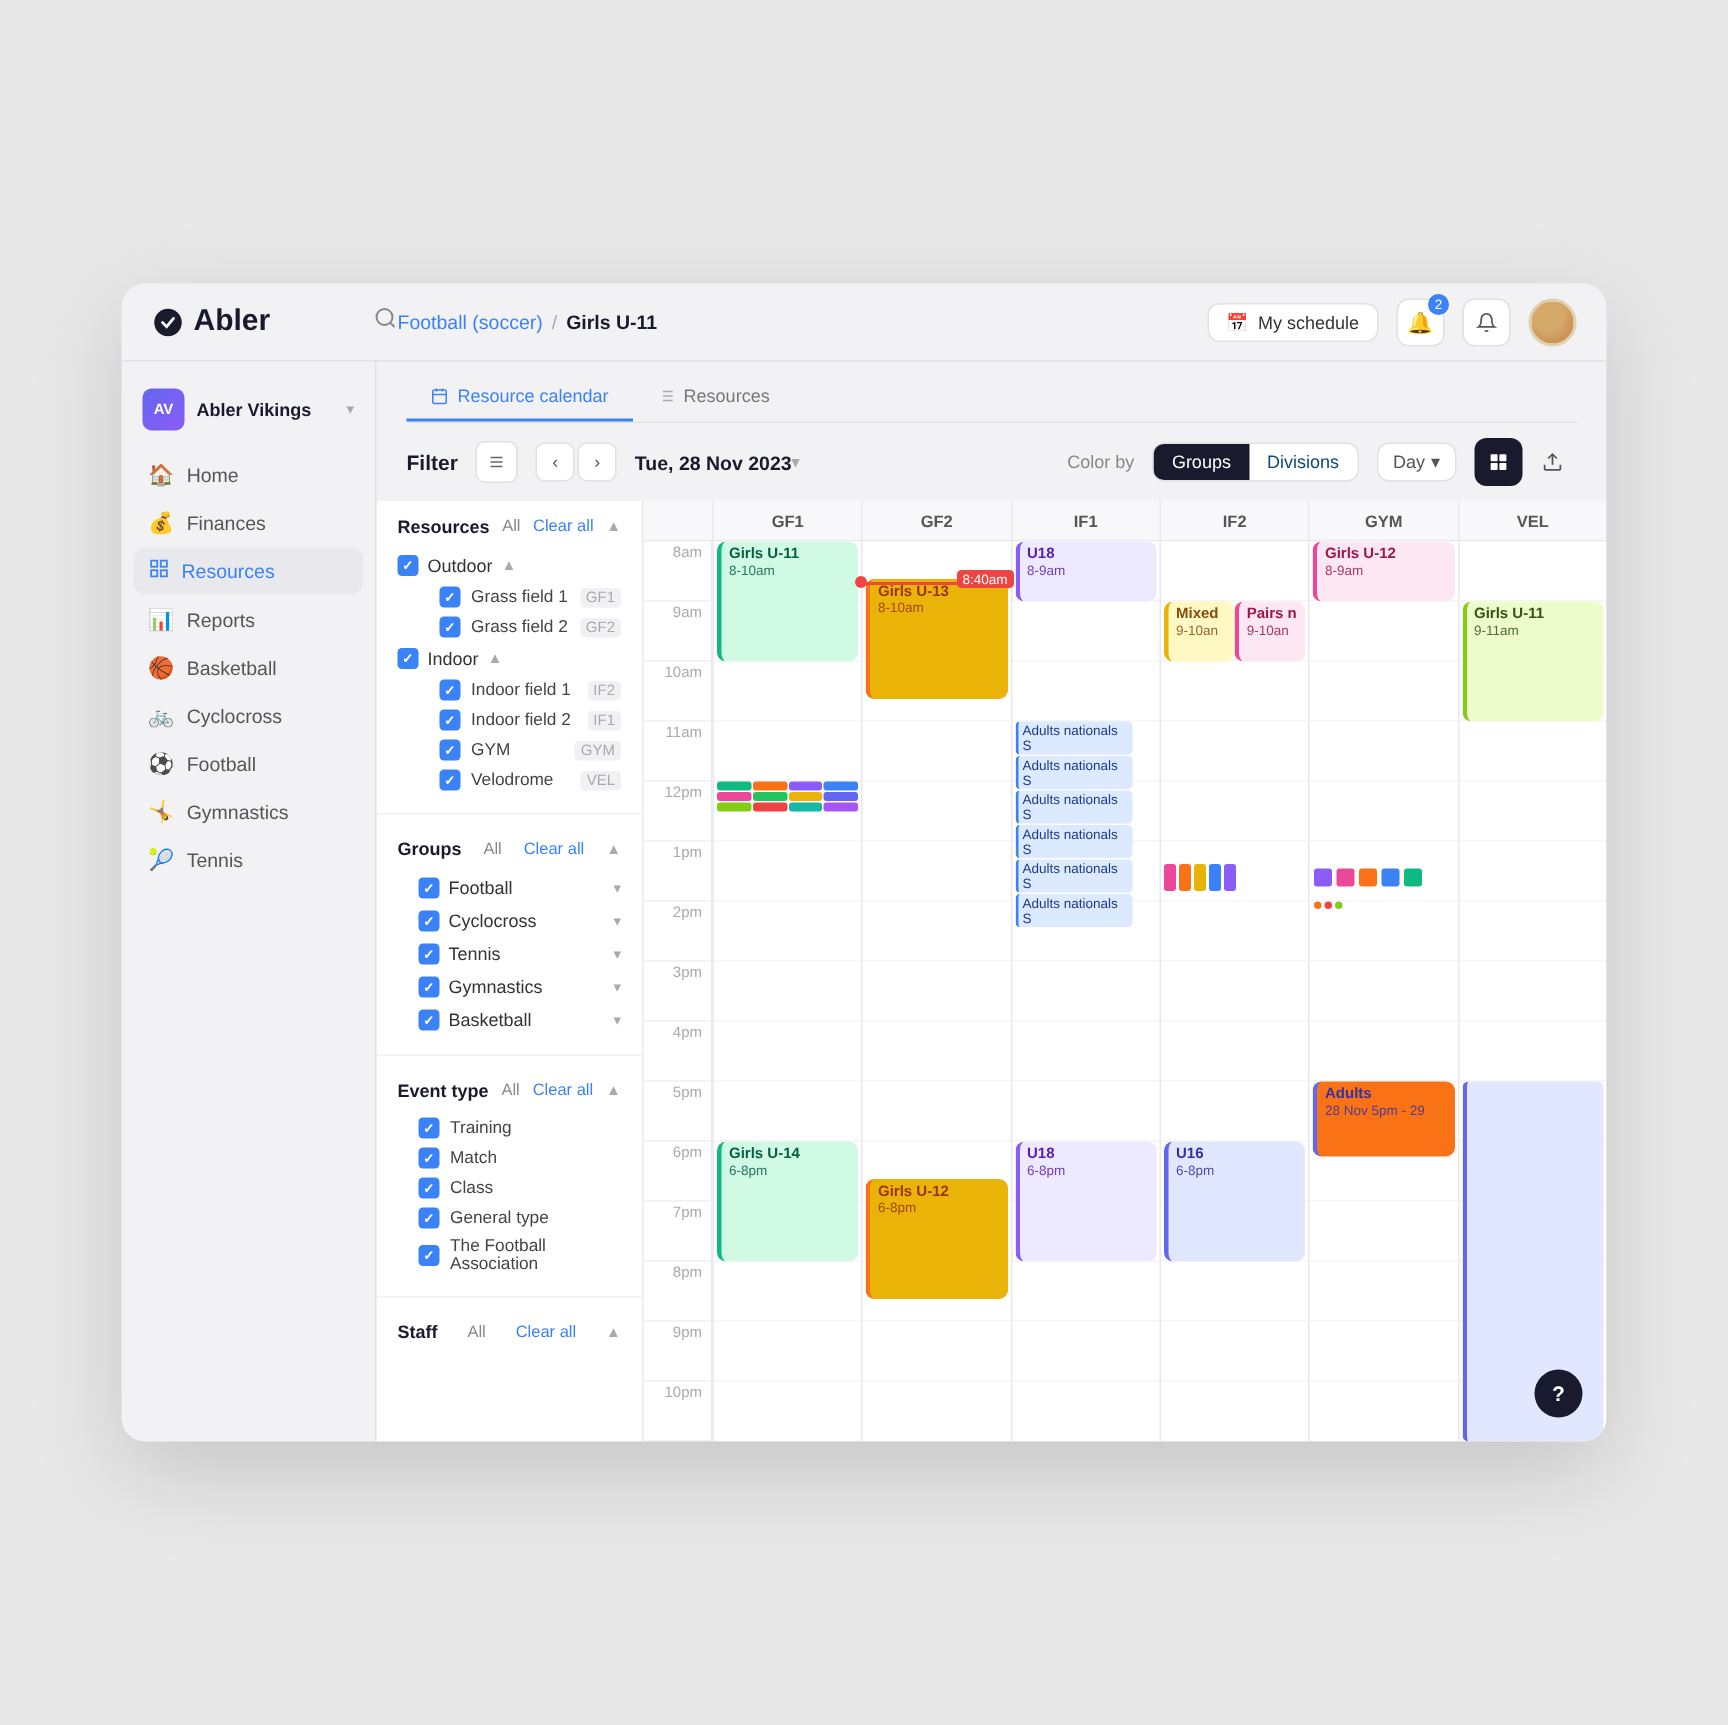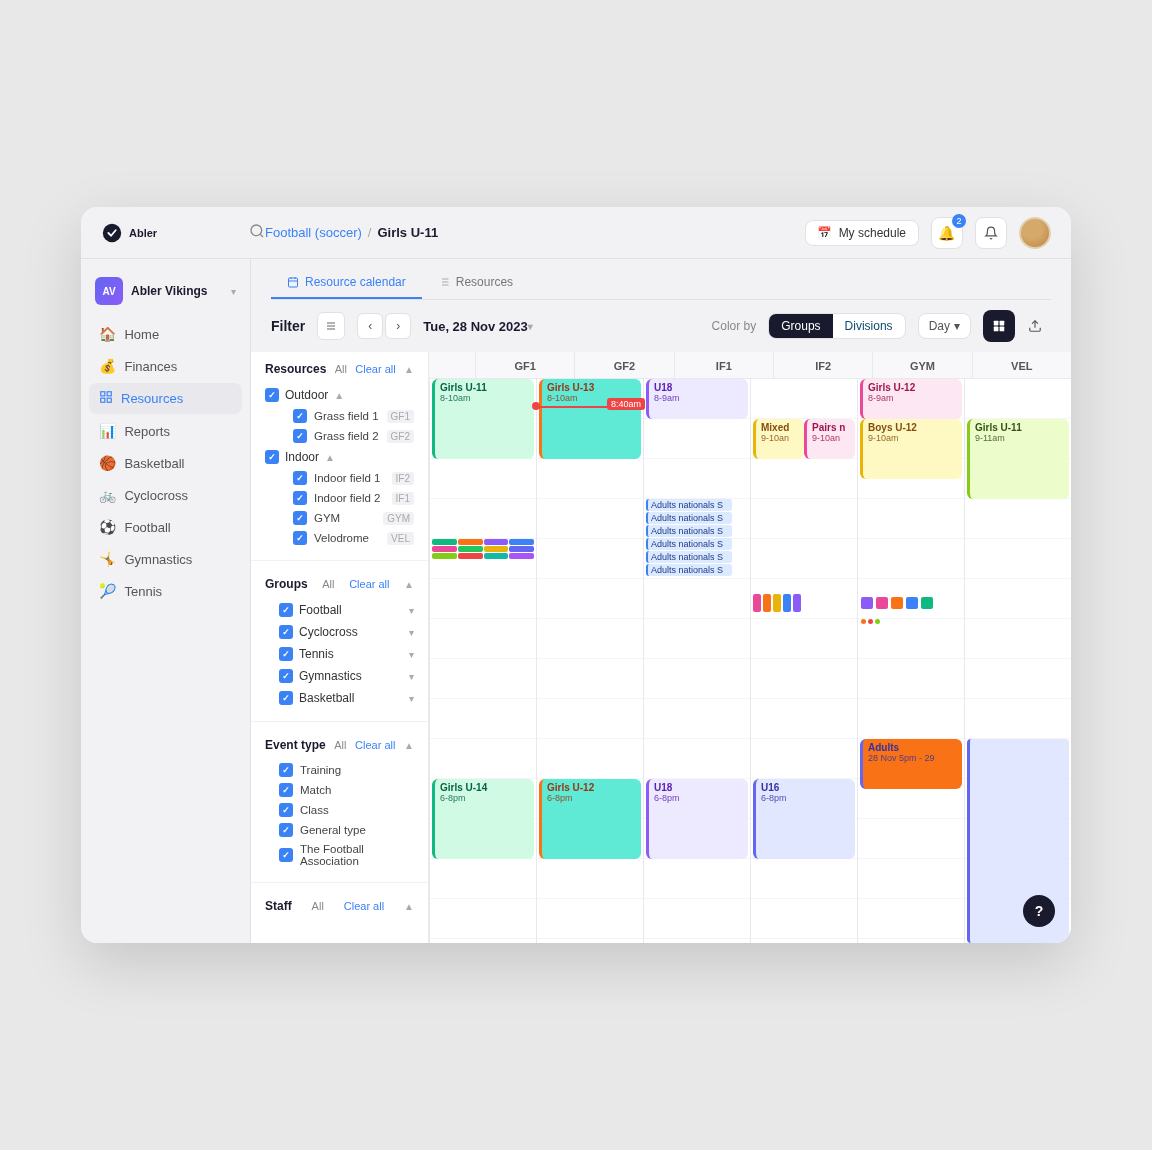--- a/index.html
+++ b/index.html
@@ -29,21 +29,21 @@
       padding: 0 20px;
       height: 52px;
       background: #f2f2f5;
       border-bottom: 1px solid #e0e0e5;
     }
     .logo {
       display: flex;
       align-items: center;
       gap: 6px;
       font-weight: 700;
-      font-size: 11px;
+      font-size: 20px;
       color: #1a1a2e;
       min-width: 140px;
     }
     .logo-icon {
       width: 22px;
       height: 22px;
     }
     .search-icon-btn {
       margin-left: 8px;
       cursor: pointer;
@@ -460,21 +460,21 @@
       font-size: 10px;
       font-weight: 500;
       cursor: pointer;
       overflow: hidden;
       left: 2px;
       right: 2px;
     }
     .event-title { font-weight: 600; font-size: 10px; }
     .event-time { font-size: 9px; opacity: 0.85; }
     .ev-teal { background: #d1fae5; color: #065f46; border-left: 3px solid #10b981; }
-    .ev-orange { background: #5eead4; color: #9a3412; border-left: 3px solid #f97316; }
+    .ev-orange { background: #eab308; color: #9a3412; border-left: 3px solid #f97316; margin-top: 25px; }
     .ev-purple { background: #ede9fe; color: #5b21b6; border-left: 3px solid #8b5cf6; }
     .ev-yellow { background: #fef9c3; color: #854d0e; border-left: 3px solid #eab308; }
     .ev-green { background: #bbf7d0; color: #14532d; border-left: 3px solid #22c55e; }
     .ev-pink { background: #fce7f3; color: #9d174d; border-left: 3px solid #ec4899; }
     .ev-indigo { background: #e0e7ff; color: #3730a3; border-left: 3px solid #6366f1; }
     .ev-lime { background: #ecfccb; color: #365314; border-left: 3px solid #84cc16; }
     
     .ev-adults-multiday {
       background: #f97316;
       color: #3730a3;
@@ -842,20 +842,37 @@
             <div class="cal-col-header">
               <div>GYM</div>
             </div>
             <div class="cal-col-header">
               <div>VEL</div>
             </div>
           </div>
 
           <div class="calendar-body">
 
+            <div class="time-col">
+              <div class="time-slot">8am</div>
+              <div class="time-slot">9am</div>
+              <div class="time-slot">10am</div>
+              <div class="time-slot">11am</div>
+              <div class="time-slot">12pm</div>
+              <div class="time-slot">1pm</div>
+              <div class="time-slot">2pm</div>
+              <div class="time-slot">3pm</div>
+              <div class="time-slot">4pm</div>
+              <div class="time-slot">5pm</div>
+              <div class="time-slot">6pm</div>
+              <div class="time-slot">7pm</div>
+              <div class="time-slot">8pm</div>
+              <div class="time-slot">9pm</div>
+              <div class="time-slot">10pm</div>
+            </div>
 
             <div class="cal-columns">
 
               <div class="cal-column">
                 <div class="cal-row"></div>
                 <div class="cal-row"></div>
                 <div class="cal-row"></div>
                 <div class="cal-row"></div>
                 <div class="cal-row"></div>
                 <div class="cal-row"></div>
@@ -1013,24 +1030,20 @@
                 <div class="cal-row"></div>
                 <div class="cal-row"></div>
                 <div class="cal-row"></div>
                 <div class="cal-row"></div>
                 <div class="cal-row"></div>
                 <div class="cal-row"></div>
                 <div class="event ev-pink" style="position:absolute;top:0;height:40px;">
                   <div class="event-title">Girls U-12</div>
                   <div class="event-time">8-9am</div>
                 </div>
-                <div class="event ev-yellow" style="position:absolute;top:40px;height:60px;">
-                  <div class="event-title">Boys U-12</div>
-                  <div class="event-time">9-10am</div>
-                </div>
 
                 <div style="position:absolute;top:218px;left:3px;right:3px;display:flex;gap:3px;">
                   <div style="width:12px;height:12px;background:#8b5cf6;border-radius:2px;"></div>
                   <div style="width:12px;height:12px;background:#ec4899;border-radius:2px;"></div>
                   <div style="width:12px;height:12px;background:#f97316;border-radius:2px;"></div>
                   <div style="width:12px;height:12px;background:#3b82f6;border-radius:2px;"></div>
                   <div style="width:12px;height:12px;background:#10b981;border-radius:2px;"></div>
                 </div>
 
                 <div style="position:absolute;top:240px;left:3px;display:flex;gap:2px;">

